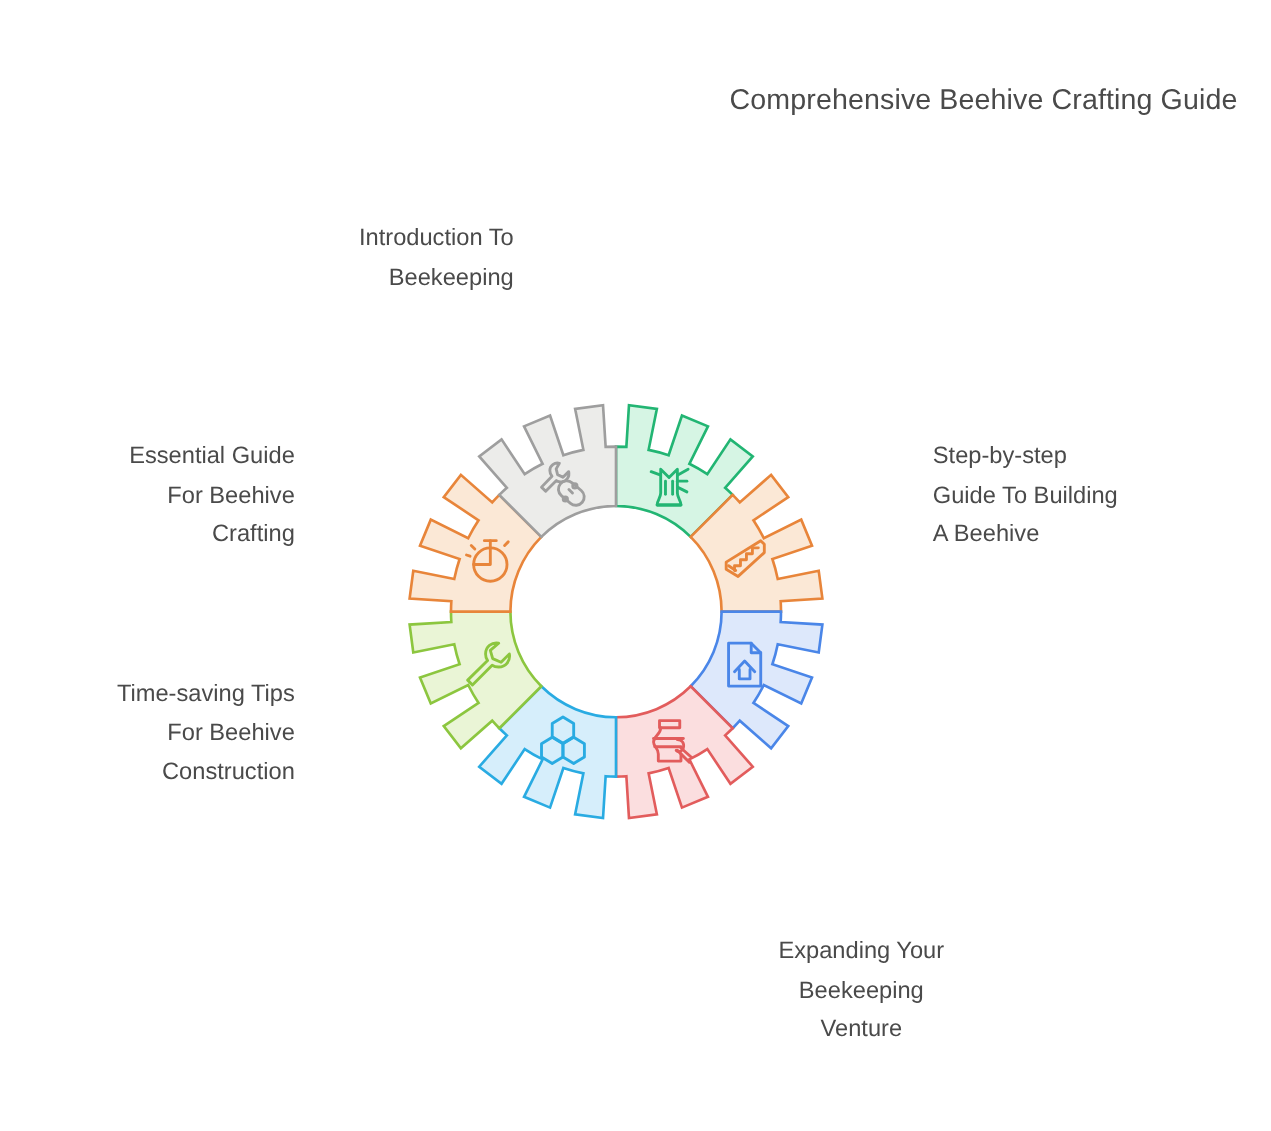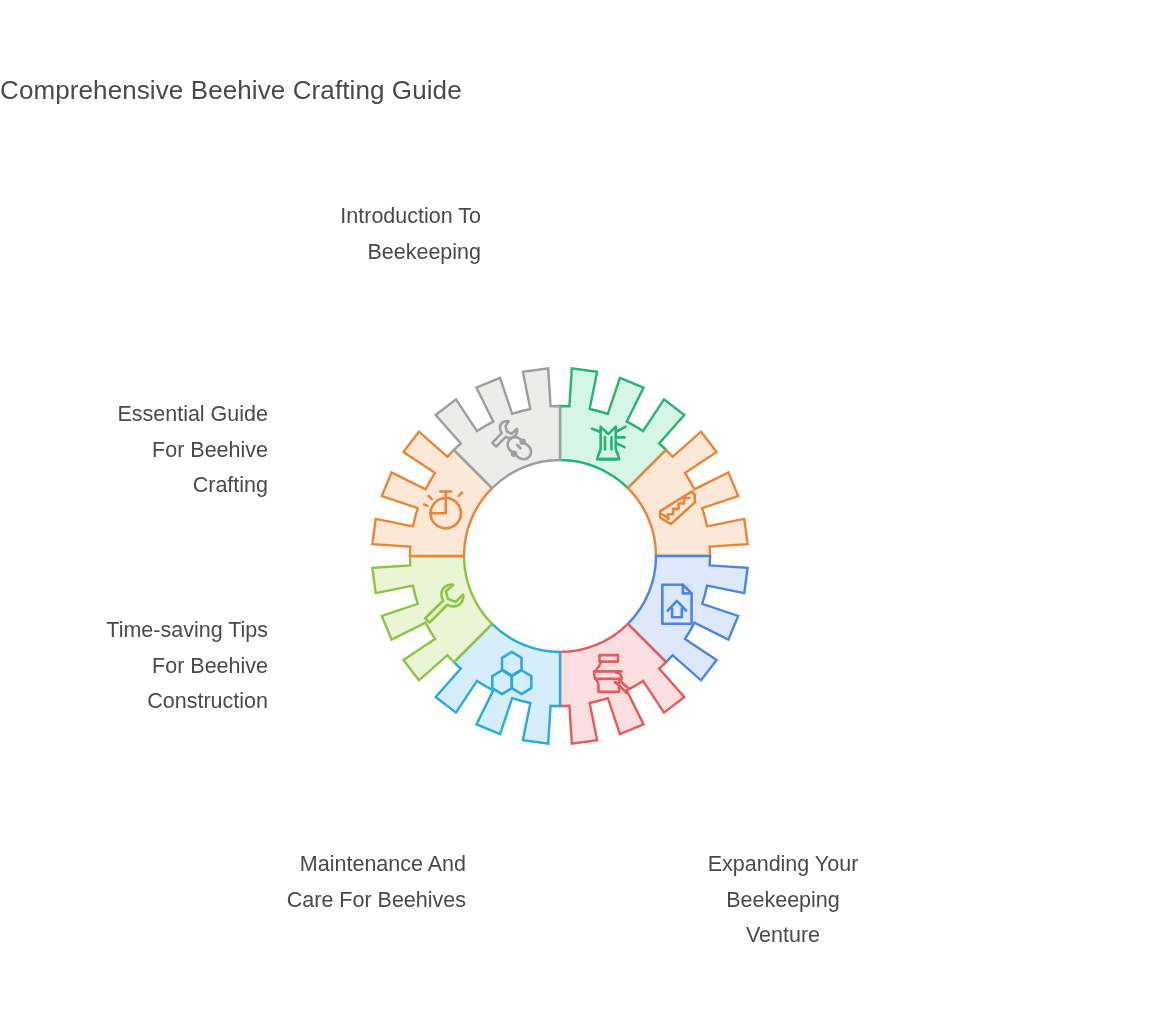--- a/index.html
+++ b/index.html
@@ -16,21 +16,21 @@
     font-family: "Liberation Sans", sans-serif;
     color: #4a4a4a;
     -webkit-font-smoothing: antialiased;
   }
 
   #page-title {
     position: absolute;
     left: 0;
     top: 74px;
     width: 1125px;
-    text-align: left;
+    text-align: right;
     font-size: 26px;
     font-weight: 400;
     color: #4a4a4a;
     letter-spacing: 0.1px;
     line-height: 1.25;
   }
 
   #wheel-wrap {
     position: absolute;
     left: 0;
@@ -49,21 +49,21 @@
     font-size: 21.5px;
     line-height: 35.5px;
     color: #4a4a4a;
     font-weight: 400;
     white-space: pre-line;
   }
   .label.right-al { text-align: right; }
   .label.left-al  { text-align: left; }
 
   
-  #label-0 { left: 219px;  top: 199px; width: 262px; }
+  #label-0 { left: 205px;  top: 199px; width: 262px; }
   #label-1 { left: 653px;  top: 199px; width: 290px; }
   #label-2 { left: 848px;  top: 397px; width: 262px; }
   #label-3 { left: 850px;  top: 631px; width: 270px; }
   #label-4 { left: 653px;  top: 847px; width: 260px; text-align: center; }
   #label-5 { left: 216px;  top: 847px; width: 250px; }
   #label-6 { left: 22px;   top: 613px; width: 246px; }
   #label-7 { left: 40px;   top: 397px; width: 228px; }
 </style>
 </head>
 <body>
@@ -135,24 +135,25 @@
         <rect x="19" y="25" width="24" height="14" rx="7" transform="rotate(40 31 32)"></rect>
         <circle cx="34" cy="26" r="1.8"></circle>
         <circle cx="26" cy="37" r="1.8"></circle>
         <path d="M29 29 L32 32"></path>
         </g>
       </g>
   </svg>
 
   <div class="label right-al" id="label-0">Introduction To
 Beekeeping</div>
+  <div class="label left-al" id="label-2">Step-by-step
+Guide To Building
+A Beehive</div>
   <div class="label left-al" id="label-4">Expanding Your
 Beekeeping
 Venture</div>
-  <div class="label right-al" id="label-5">Maintenance And
-Care For Beehives</div>
   <div class="label right-al" id="label-6">Time-saving Tips
 For Beehive
 Construction</div>
   <div class="label right-al" id="label-7">Essential Guide
 For Beehive
 Crafting</div>
 </div>
 
 </body></html>

